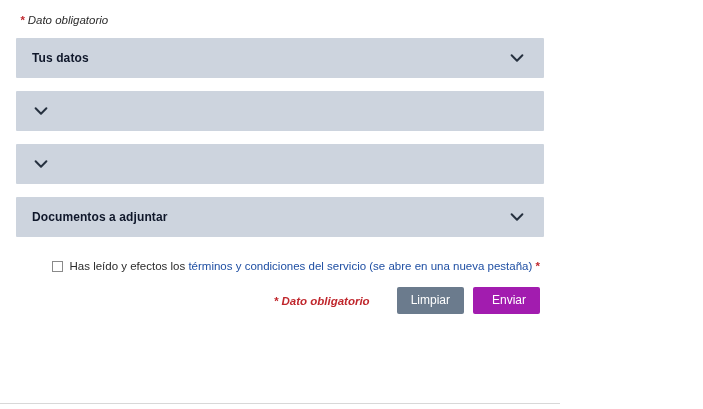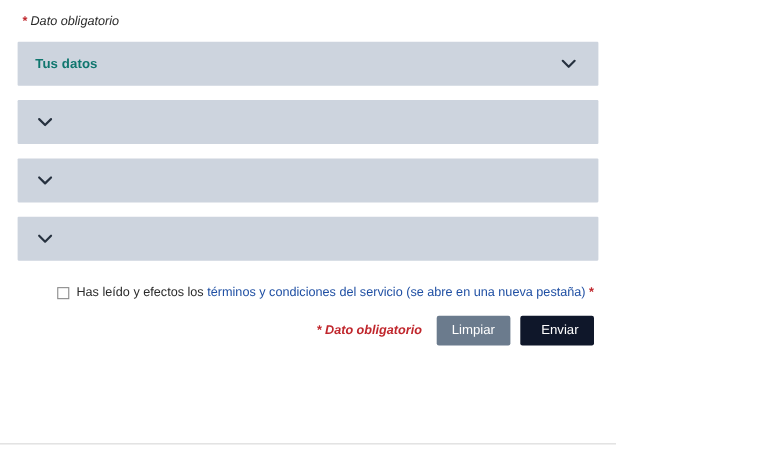--- a/index.html
+++ b/index.html
@@ -48,21 +48,21 @@
     align-items: center;
     justify-content: space-between;
     padding: 0 18px 0 16px;
     box-sizing: border-box;
     cursor: pointer;
     border-radius: 1px;
   }
   .acc-title {
     font-size: 12px;
     font-weight: bold;
-    color: #0f766e;
+    color: #0f172a;
     letter-spacing: 0.1px;
   }
   .chev {
     width: 18px;
     height: 18px;
     display: block;
   }
   .chev svg {
     display: block;
   }
@@ -119,23 +119,24 @@
     border-radius: 2px;
     font-family: "Liberation Sans", sans-serif;
     font-size: 12px;
     padding: 7px 14px 8px 14px;
     cursor: pointer;
     line-height: 1;
   }
   .btn-secondary {
     background: #6b7b8d;
     color: #ffffff;
+    margin-left: 14px;
   }
   .btn-primary {
-    background: #0f172a;
+    background: #a21caf;
     color: #ffffff;
     padding-left: 19px;
   }
   .bottom-rule {
     position: absolute;
     left: 0;
     right: 0;
     bottom: 5px;
     height: 1px;
     background: #d8d8d8;
@@ -175,20 +176,21 @@
       <div class="acc-item">
         <span class="chev">
           <svg viewBox="0 0 20 20" width="18" height="18" aria-hidden="true">
             <polyline points="4,7 10,13 16,7" fill="none" stroke="#26313f" stroke-width="2.2" stroke-linecap="round" stroke-linejoin="round"></polyline>
           </svg>
         </span>
       </div>
 
 
       <div class="acc-item">
+        <span class="acc-title">Documentos a adjuntar</span>
         <span class="chev">
           <svg viewBox="0 0 20 20" width="18" height="18" aria-hidden="true">
             <polyline points="4,7 10,13 16,7" fill="none" stroke="#26313f" stroke-width="2.2" stroke-linecap="round" stroke-linejoin="round"></polyline>
           </svg>
         </span>
       </div>
 
     </div>
 
     <div class="terms-row">

